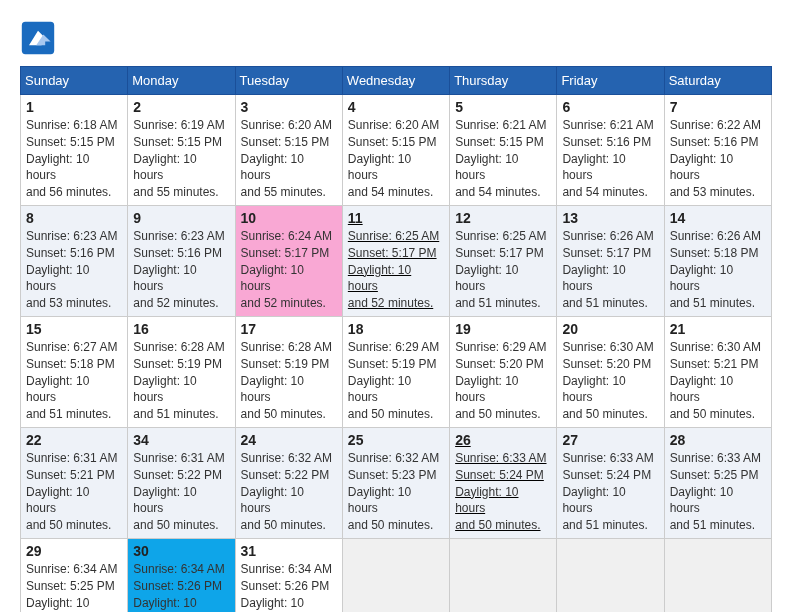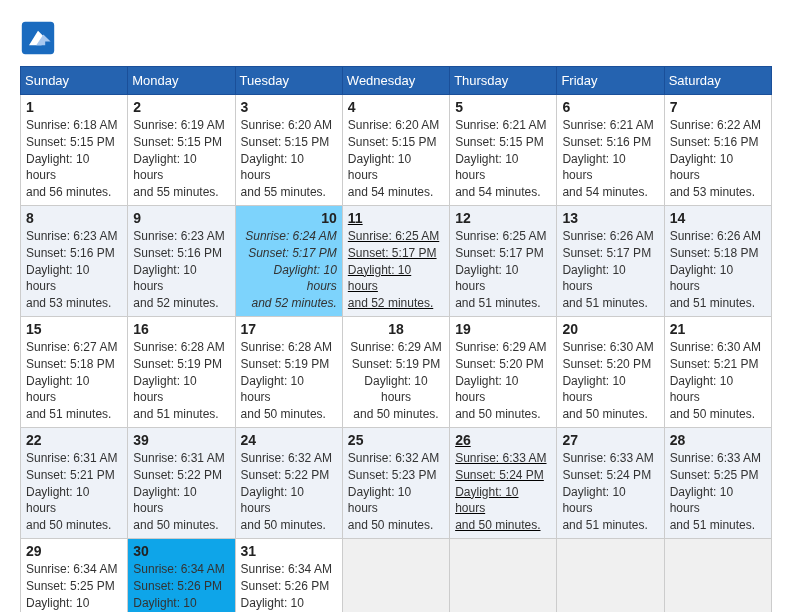--- a/index.html
+++ b/index.html
@@ -183,23 +183,23 @@
 Daylight: 10 hours
 and 53 minutes.</div>
         </td>
         <td style="background: rgb(238, 242, 248);">
           <div class="day-num">9</div>
           <div class="day-info" style="white-space: pre-line;">Sunrise: 6:23 AM
 Sunset: 5:16 PM
 Daylight: 10 hours
 and 52 minutes.</div>
         </td>
-        <td style="background: #7dd3fc; text-align: right;">
+        <td style="background: #f9a8d4;">
           <div class="day-num">10</div>
-          <div class="day-info" style="white-space: pre-line; font-style: italic;">Sunrise: 6:24 AM
+          <div class="day-info" style="white-space: pre-line;">Sunrise: 6:24 AM
 Sunset: 5:17 PM
 Daylight: 10 hours
 and 52 minutes.</div>
         </td>
         <td style="background: rgb(238, 242, 248); text-decoration: underline;">
           <div class="day-num">11</div>
           <div class="day-info" style="white-space: pre-line;">Sunrise: 6:25 AM
 Sunset: 5:17 PM
 Daylight: 10 hours
 and 52 minutes.</div>
@@ -241,21 +241,21 @@
 Daylight: 10 hours
 and 51 minutes.</div>
         </td>
         <td style="background: rgb(255, 255, 255); margin-top: 24px;">
           <div class="day-num">17</div>
           <div class="day-info" style="white-space: pre-line;">Sunrise: 6:28 AM
 Sunset: 5:19 PM
 Daylight: 10 hours
 and 50 minutes.</div>
         </td>
-        <td style="background: rgb(255, 255, 255); text-align: center;">
+        <td style="background: rgb(255, 255, 255);">
           <div class="day-num">18</div>
           <div class="day-info" style="white-space: pre-line;">Sunrise: 6:29 AM
 Sunset: 5:19 PM
 Daylight: 10 hours
 and 50 minutes.</div>
         </td>
         <td style="background: rgb(255, 255, 255);">
           <div class="day-num">19</div>
           <div class="day-info" style="white-space: pre-line;">Sunrise: 6:29 AM
 Sunset: 5:20 PM
@@ -279,21 +279,21 @@
       </tr>
       <tr>
         <td style="background: rgb(238, 242, 248);">
           <div class="day-num">22</div>
           <div class="day-info" style="white-space: pre-line;">Sunrise: 6:31 AM
 Sunset: 5:21 PM
 Daylight: 10 hours
 and 50 minutes.</div>
         </td>
         <td style="background: rgb(238, 242, 248);">
-          <div class="day-num">39</div>
+          <div class="day-num">34</div>
           <div class="day-info" style="white-space: pre-line;">Sunrise: 6:31 AM
 Sunset: 5:22 PM
 Daylight: 10 hours
 and 50 minutes.</div>
         </td>
         <td style="background: rgb(238, 242, 248);">
           <div class="day-num">24</div>
           <div class="day-info" style="white-space: pre-line;">Sunrise: 6:32 AM
 Sunset: 5:22 PM
 Daylight: 10 hours

